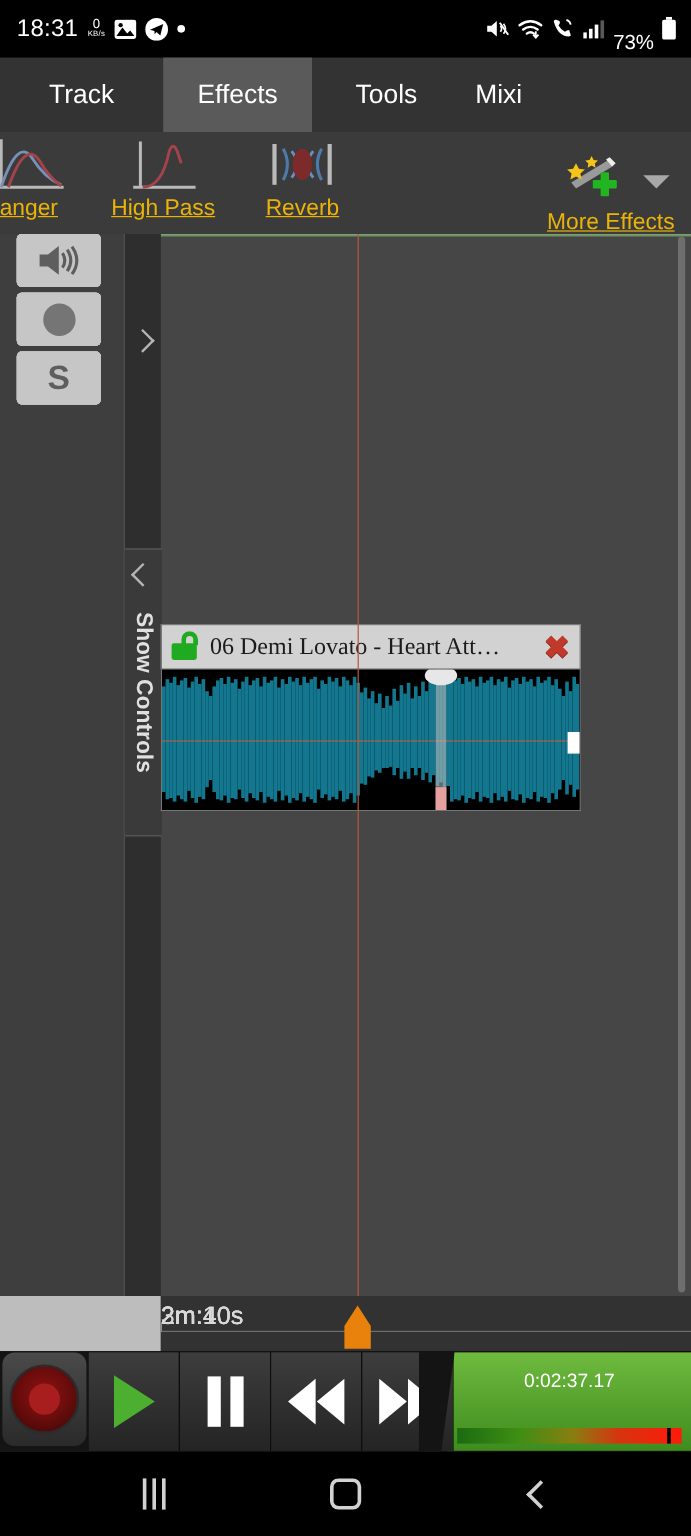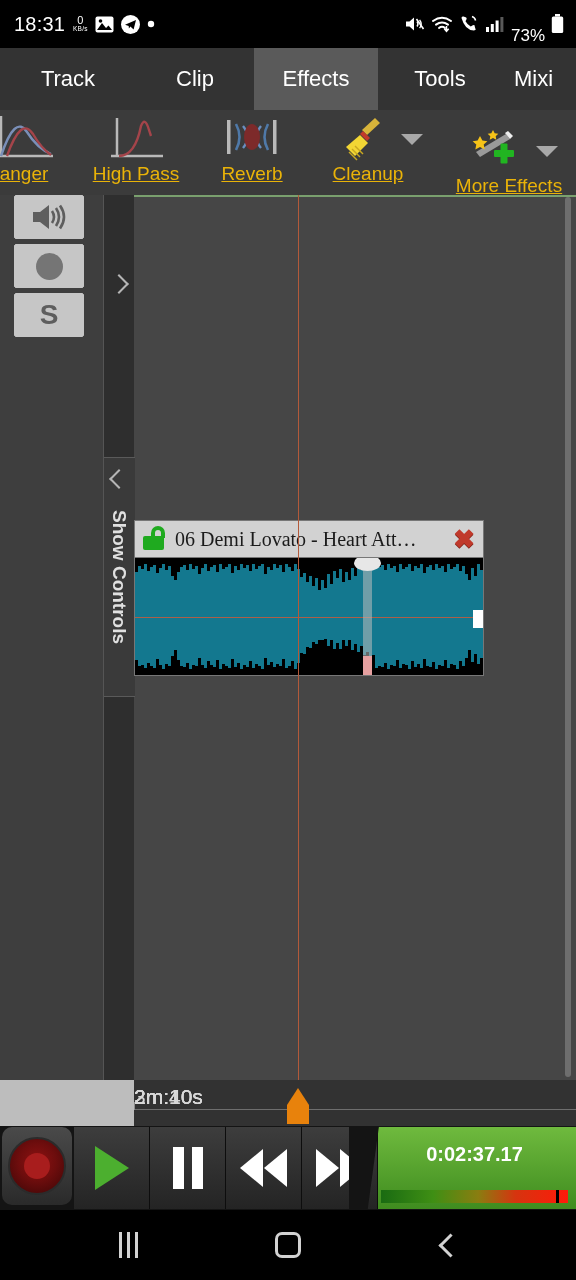--- a/index.html
+++ b/index.html
@@ -98,21 +98,21 @@
         display:flex; align-items:center; justify-content:center; }
   .glyph-play { width:0;height:0;border-top:22px solid transparent;border-bottom:22px solid transparent;border-left:34px solid #4caf2f; }
   .glyph-pause { display:flex; gap:8px; }
   .glyph-pause i { display:block; width:11px; height:42px; background:#fff; }
   .glyph-tri { width:0;height:0;border-top:19px solid transparent;border-bottom:19px solid transparent; }
   .rw .glyph-tri { border-right:23px solid #fff; }
   .ff .glyph-tri { border-left:23px solid #fff; }
   .mgrp { display:flex; gap:1px; }
   .greenpanel { position:absolute; left:373px; top:1px; width:203px; height:82px;
         background:linear-gradient(#6fba3e,#3f8c1f); }
-  .greenpanel .tc { position:absolute; left:0; right:0; top:16px; text-align:center; color:#fff; font-size:20px; font-weight:bold; }
+  .greenpanel .tc { position:absolute; left:0; right:0; top:16px; text-align:center; color:#fff; font-size:16px; font-weight:normal; }
   .meter { position:absolute; left:8px; bottom:6px; width:187px; height:13px;
         background:linear-gradient(to right,#1a6b12 0%, #3f8f14 28%, #8a7d10 52%, #d6340f 72%, #ff1a0a 100%); }
   .meter .mk { position:absolute; right:9px; top:0; width:3px; height:13px; background:#000; }
   .trapcut { position:absolute; left:349px; top:0; width:30px; height:84px; background:#141414;
         clip-path:polygon(0 0,100% 0,62% 100%,0 100%); z-index:3; }
 
   
   .navbar { position:absolute; left:0; top:1210px; width:576px; height:70px; background:#000; }
   .nv { position:absolute; top:0; height:70px; display:flex; align-items:center; justify-content:center; color:#d2d2d2; }
   .recents { display:flex; gap:5px; }
@@ -188,21 +188,20 @@
         <svg width="13" height="20" viewBox="0 0 13 20">
             <rect x="4" y="0" width="5" height="2.5" fill="#fff"></rect>
             <rect x="0.8" y="2.5" width="11.4" height="16.5" rx="1.6" fill="#fff"></rect>
           </svg>
       </span>
     </div>
   </div>
 
   <div class="tabbar">
     <div class="tab" style="min-width:136px">Track</div>
-    <div class="tab" style="min-width:118px">Clip</div>
     <div class="tab active" style="min-width:124px">Effects</div>
     <div class="tab" style="min-width:124px">Tools</div>
     <div class="tab" style="min-width:74px;justify-content:flex-start;padding-left:12px">Mixi</div>
   </div>
 
   <div class="fxbar">
 
     <div class="fx" style="left:-28px; width:104px;">
       <div class="gl">
         <svg width="62" height="50" viewBox="0 0 62 50">
@@ -234,34 +233,20 @@
           <path d="M15 10 q7 13 0 26" stroke="#4f79a8" stroke-width="2.6" fill="none"></path>
           <path d="M47 10 q-7 13 0 26" stroke="#4f79a8" stroke-width="2.6" fill="none"></path>
           <path d="M22 12 q9 11 0 22" stroke="#6a8fc0" stroke-width="2.4" fill="none"></path>
           <path d="M40 12 q-9 11 0 22" stroke="#6a8fc0" stroke-width="2.4" fill="none"></path>
           <ellipse cx="31" cy="23" rx="8" ry="13" fill="#7d2a2a"></ellipse>
         </svg>
       </div>
       <div class="lb">Reverb</div>
     </div>
 
-    <div class="fx" style="left:316px; width:104px;">
-      <div class="gl">
-        <svg width="58" height="50" viewBox="0 0 58 50">
-          <path d="M36 4 l5 5 l-13 12 l-5-5 Z" fill="#d8b43a"></path>
-          <path d="M24 17 l7 7 l-3 3 l-7-7 Z" fill="#c23a2a"></path>
-          <path d="M21 21 l8 8 l-13 13 l-9-9 Z" fill="#f2d634"></path>
-          <path d="M10 38 l8 8" stroke="#c9a81f" stroke-width="1.4"></path>
-          <path d="M13 35 l8 8" stroke="#c9a81f" stroke-width="1.4"></path>
-          <path d="M16 32 l8 8" stroke="#c9a81f" stroke-width="1.4"></path>
-        </svg>
-        <span class="caret"></span>
-      </div>
-      <div class="lb">Cleanup</div>
-    </div>
 
     <div class="fx" style="left:446px; width:126px;justify-content:flex-end;">
       <div class="gl" style="margin-left:-24px">
         <svg width="58" height="50" viewBox="0 0 58 50">
           <path d="M8 26 l30-18 l4 5 l-30 18 Z" fill="#9a9a9a"></path>
           <path d="M37 7 l5 6 l3-3 l-5-5 Z" fill="#eeeeee"></path>
           <path d="M12 10 l2.4 4.6 l5 .6 l-3.7 3.4 l1 5 l-4.7-2.5 l-4.7 2.5 l1-5 l-3.7-3.4 l5-.6 Z" fill="#f6c318"></path>
           <path d="M25 4 l1.7 3.3 l3.6 .5 l-2.6 2.4 l .6 3.6 l-3.3-1.8 l-3.3 1.8 l .6-3.6 l-2.6-2.4 l3.6-.5 Z" fill="#f6c318"></path>
           <rect x="26" y="24" width="20" height="7" rx="1" fill="#21b521"></rect>
           <rect x="32.5" y="17.5" width="7" height="20" rx="1" fill="#21b521"></rect>

